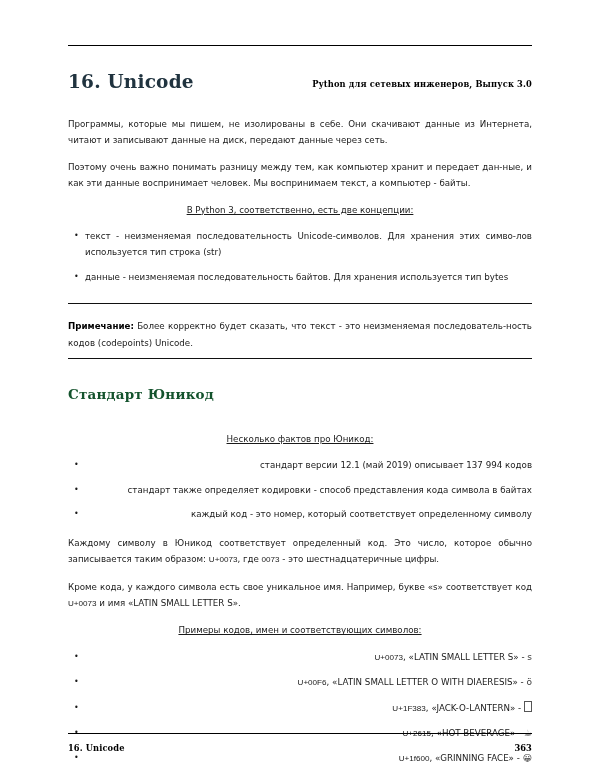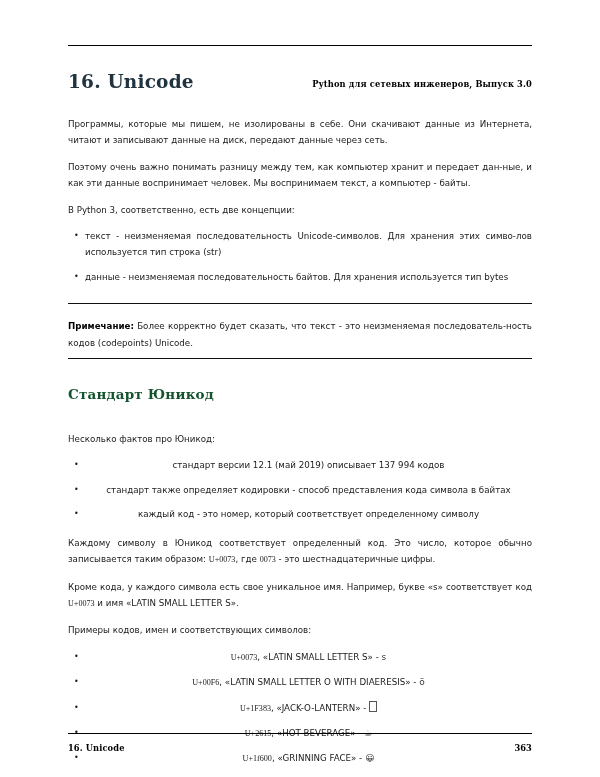--- a/index.html
+++ b/index.html
@@ -79,49 +79,49 @@
     font-size: 8.7px;
     line-height: 16.4px;
     color: #1a1a1a;
     margin: 0;
     padding: 0;
     text-align: justify;
     text-justify: inter-word;
     -webkit-hyphens: none;
     hyphens: none;
   }
-  p.para.nojust { text-align: left; }
+  p.para.nojust { text-align: center; text-decoration: underline; }
 
   ul.blist {
     list-style: none;
     margin: 0;
     padding: 0;
   }
   ul.blist > li {
     position: relative;
     font-size: 8.7px;
     line-height: 16.4px;
     color: #1a1a1a;
     padding-left: 17px;
     margin: 0;
     text-align: justify;
   }
-  ul.blist > li.nojust { text-align: center; }
+  ul.blist > li.nojust { text-align: right; }
   ul.blist > li::before {
     content: "\2022";
     position: absolute;
     left: 6px;
     top: 0;
     font-size: 8px;
     color: #1a1a1a;
     line-height: 16.4px;
   }
 
   code, .mono {
-    font-family: Liberation Serif, serif;
+    font-family: Liberation Sans, sans-serif;
     font-size: 8.1px;
     color: #1a1a1a;
   }
 
   
   .note-block {
     border-top: 1.3px solid #111111;
     border-bottom: 1.3px solid #111111;
     padding: 14px 0 7px 0;
   }

